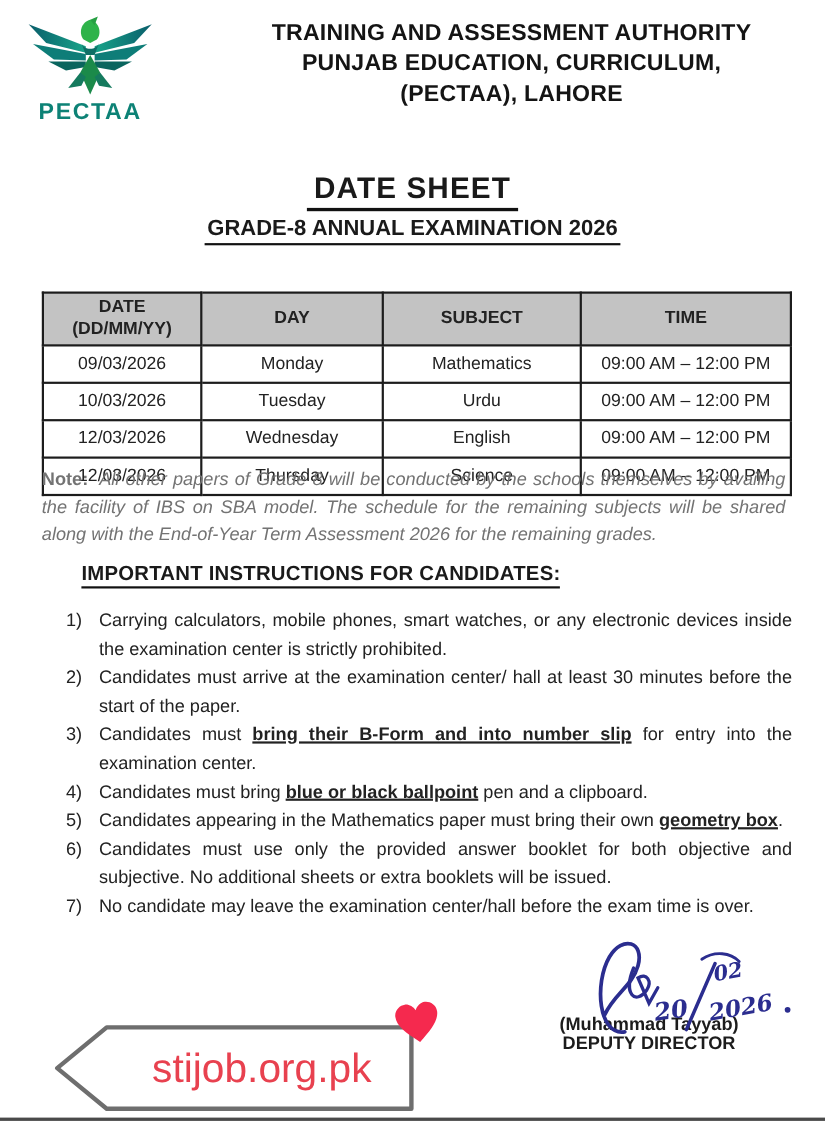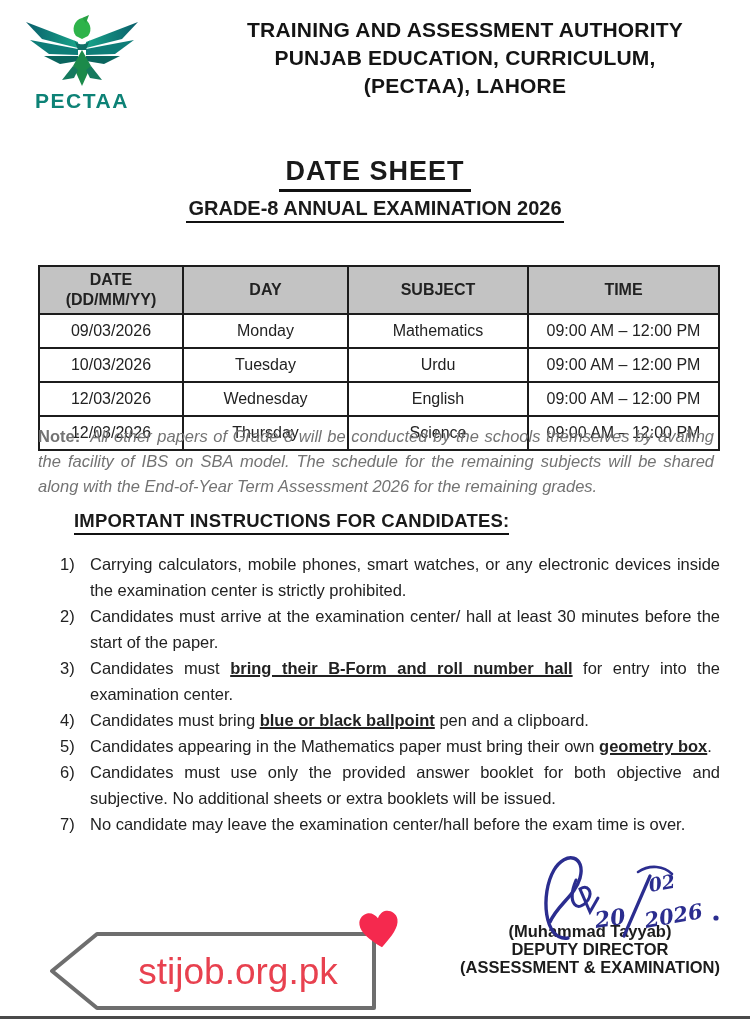--- a/index.html
+++ b/index.html
@@ -180,21 +180,21 @@
       <div class="itext"><span>Carrying calculators, mobile phones, smart watches, or any electronic devices inside the examination center is strictly prohibited.</span></div>
     </div>
 
     <div class="inst-item">
       <div class="num">2)</div>
       <div class="itext"><span>Candidates must arrive at the examination center/ hall at least 30 minutes before the start of the paper.</span></div>
     </div>
 
     <div class="inst-item">
       <div class="num">3)</div>
-      <div class="itext"><span>Candidates must </span><span class="bu">bring their B-Form and roll number hall</span><span> for entry into the examination center.</span></div>
+      <div class="itext"><span>Candidates must </span><span class="bu">bring their B-Form and into number slip</span><span> for entry into the examination center.</span></div>
     </div>
 
     <div class="inst-item">
       <div class="num">4)</div>
       <div class="itext"><span>Candidates must bring </span><span class="bu">blue or black ballpoint</span><span> pen and a clipboard.</span></div>
     </div>
 
     <div class="inst-item">
       <div class="num">5)</div>
       <div class="itext"><span>Candidates appearing in the Mathematics paper must bring their own </span><span class="bu">geometry box</span><span>.</span></div>
@@ -224,21 +224,20 @@
         <text x="112" y="40" font-size="19" transform="rotate(-10 112 40)">02</text>
         <text x="108" y="76" font-size="21" transform="rotate(-10 108 76)">2026</text>
         <circle cx="178" cy="66" r="2.6"></circle>
       </g>
     </svg>
   </div>
 
   <div class="sig-block">
     <div>(Muhammad Tayyab)</div>
     <div>DEPUTY DIRECTOR</div>
-    <div>(ASSESSMENT &amp; EXAMINATION)</div>
   </div>
 
   <div class="banner">
     <svg width="350" height="90" viewBox="0 0 350 90">
       <polygon points="12,46 57,9 334,9 334,83 57,83" fill="#ffffff" stroke="#6e6e6e" stroke-width="4" stroke-linejoin="round"></polygon>
       <text x="198" y="59" text-anchor="middle" font-family="Liberation Sans, sans-serif" font-size="37" fill="#e8414f">stijob.org.pk</text>
     </svg>
   </div>
 
   <div class="heart">

